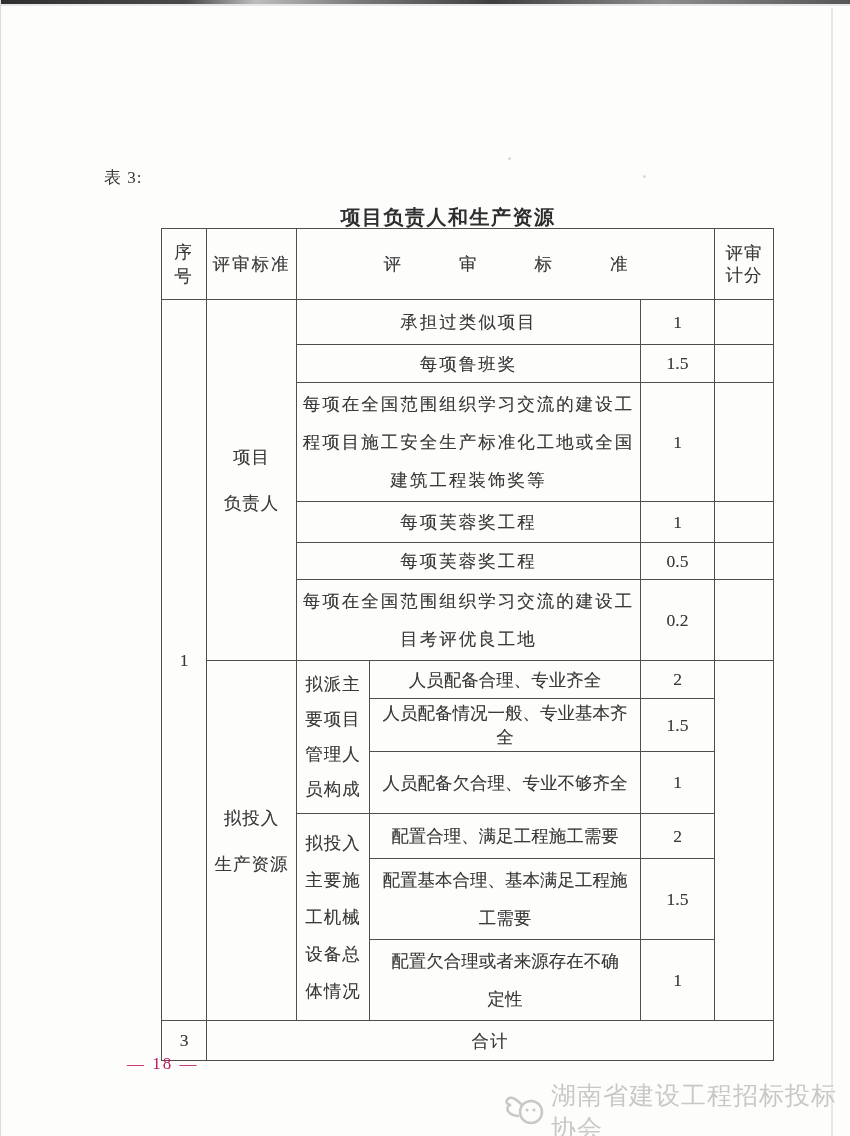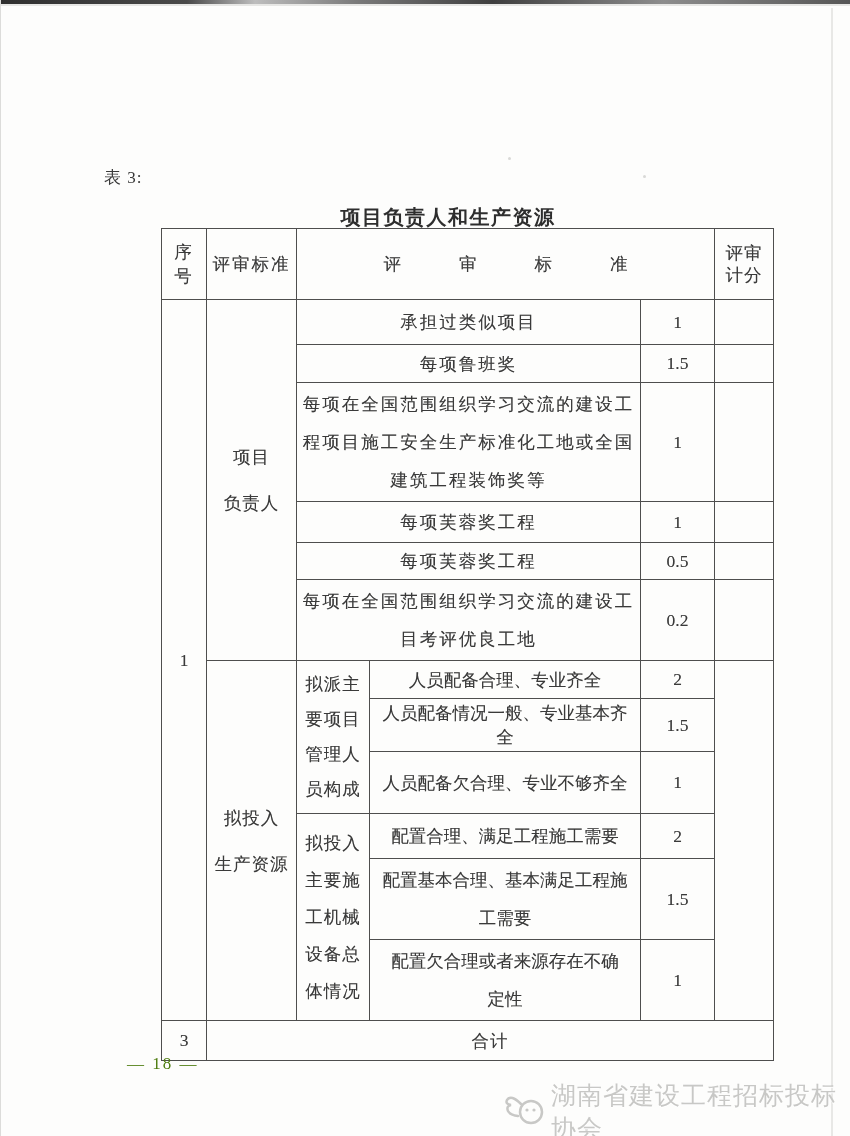--- a/index.html
+++ b/index.html
@@ -31,21 +31,21 @@
   .sp-wide{display:inline-block;letter-spacing:58px;margin-right:-58px;}
   td.item{white-space:pre-line;line-height:46px;letter-spacing:1px;}
   td.sub{white-space:pre-line;line-height:35px;letter-spacing:1px;padding:0 2px;}
   td.sub5{line-height:37px;}
   td.criteria{text-align:left;padding-left:7px;white-space:pre-line;letter-spacing:2px;}
   td.criteria.s2{letter-spacing:0;}
   td.ml{line-height:38px;}
   td.score{font-size:18px;letter-spacing:0;}
   td.total-label{text-align:left;padding-left:9px;letter-spacing:1px;}
 
-  .page-number{position:absolute;left:127px;top:1054px;font-size:17px;letter-spacing:2px;color:#4d7c0f;}
+  .page-number{position:absolute;left:127px;top:1054px;font-size:17px;letter-spacing:2px;color:#be185d;}
   .watermark{position:absolute;left:503px;top:1079px;display:flex;align-items:center;
     color:#c8c8c6;}
   .watermark-text{font-family:"Liberation Sans","DejaVu Sans",sans-serif;
     font-size:25px;letter-spacing:1px;text-shadow:0 1px 0 #ffffff;}
   .watermark-logo{margin-right:4px;}
 </style>
 </head>
 <body>
 
 <div class="page">

